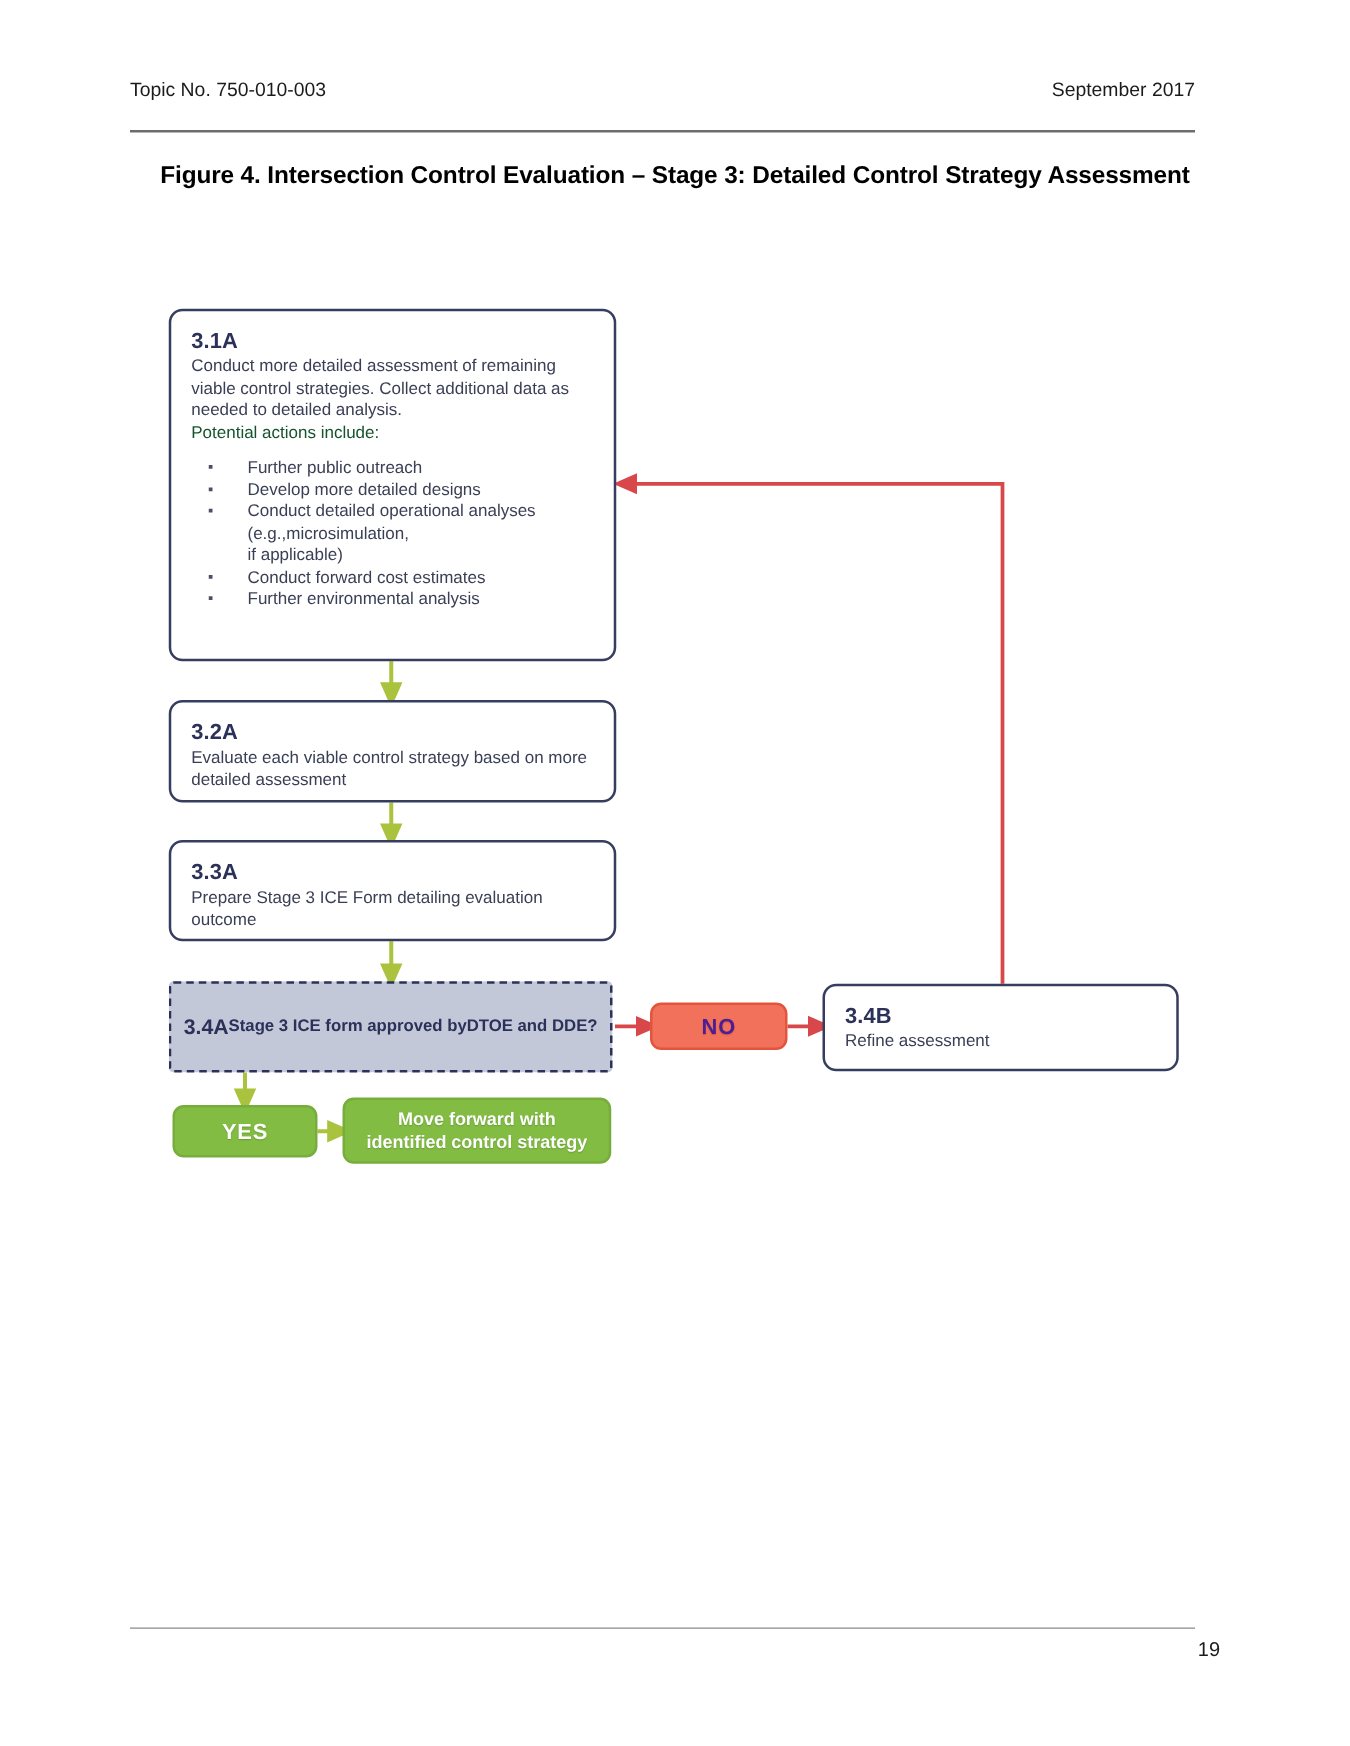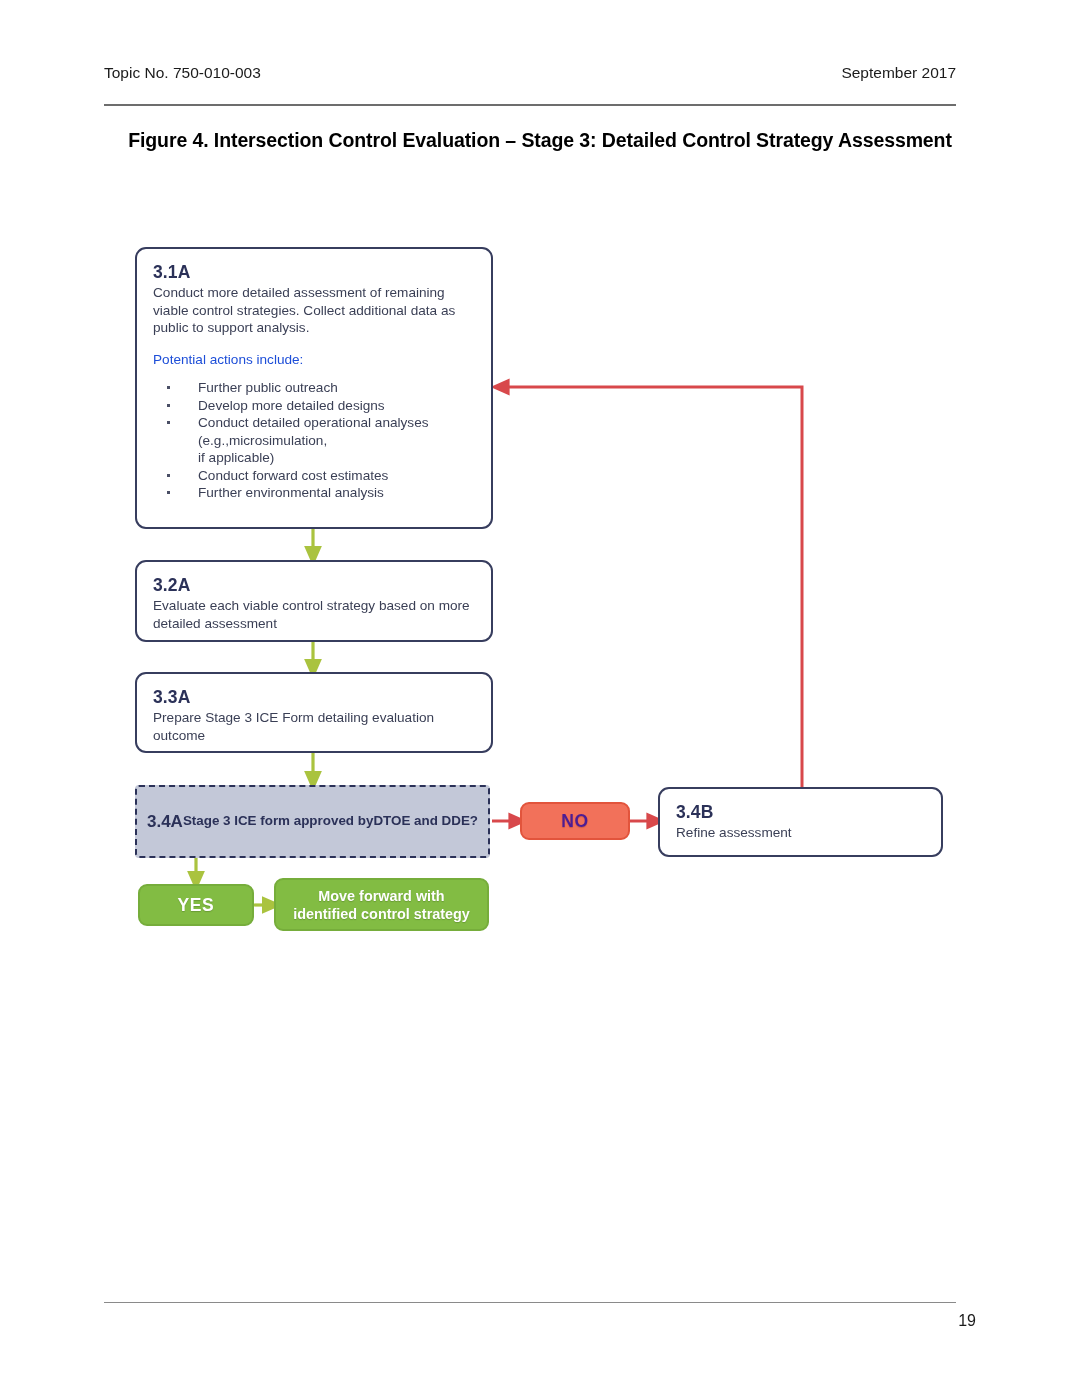--- a/index.html
+++ b/index.html
@@ -93,23 +93,22 @@
     letter-spacing: 0.1px;
   }
   .node-text {
     font-size: 13.6px;
     color: #3a3f55;
     line-height: 17.5px;
     margin-top: 1px;
   }
   .sub-label {
     font-size: 13.6px;
-    color: #1d4ed8;
+    color: #14532d;
     line-height: 17.5px;
-    margin-top: 14px;
   }
 
   
   .bullets {
     list-style: none;
     margin: 11px 0 0 0;
     padding: 0;
   }
   .bullets li {
     position: relative;
@@ -239,21 +238,21 @@
 
     <line x1="492" y1="821" x2="518" y2="821" stroke="#d8484b" stroke-width="3.0" marker-end="url(#arrow-red)"></line>
 
     <line x1="630" y1="821" x2="656" y2="821" stroke="#d8484b" stroke-width="3.0" marker-end="url(#arrow-red)"></line>
 
     <path d="M 802 787 L 802 387 L 500 387" fill="none" stroke="#d8484b" stroke-width="3.0" marker-end="url(#arrow-red)"></path>
   </svg>
 
   <div class="node proc-box" style="left:135px; top:247px; width:358px; height:282px;">
     <div class="node-id">3.1A</div>
-    <div class="node-text">Conduct more detailed assessment of remaining viable control strategies. Collect additional data as public to support analysis.</div>
+    <div class="node-text">Conduct more detailed assessment of remaining viable control strategies. Collect additional data as needed to detailed analysis.</div>
     <div class="sub-label">Potential actions include:</div>
     <ul class="bullets" id="bullets-31a">
         <li><span class="bullet-dot"></span><span>Further public outreach</span></li>
         <li><span class="bullet-dot"></span><span>Develop more detailed designs</span></li>
         <li><span class="bullet-dot"></span><span>Conduct detailed operational analyses</span><span class="cont">(e.g.,microsimulation,</span><span class="cont">if applicable)</span></li>
         <li><span class="bullet-dot"></span><span>Conduct forward cost estimates</span></li>
         <li><span class="bullet-dot"></span><span>Further environmental analysis</span></li>
       </ul>
   </div>
 

